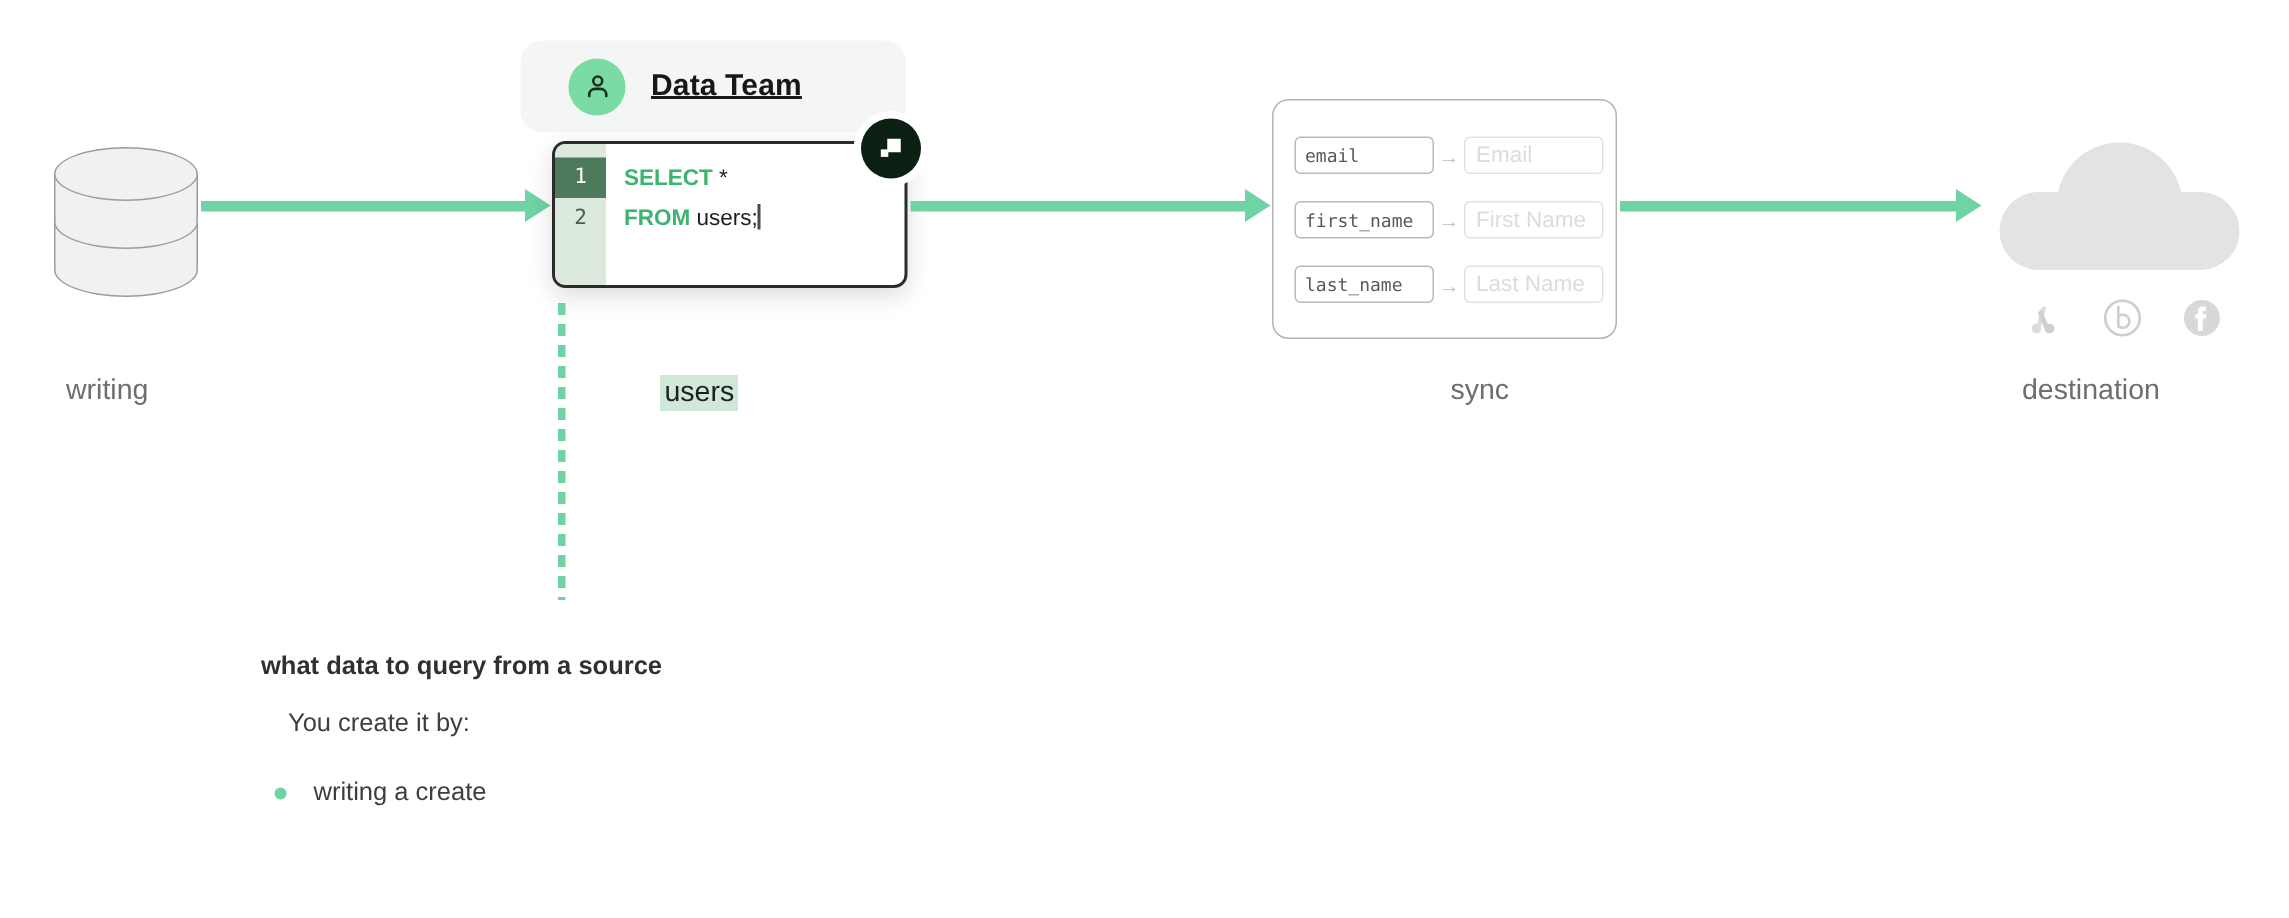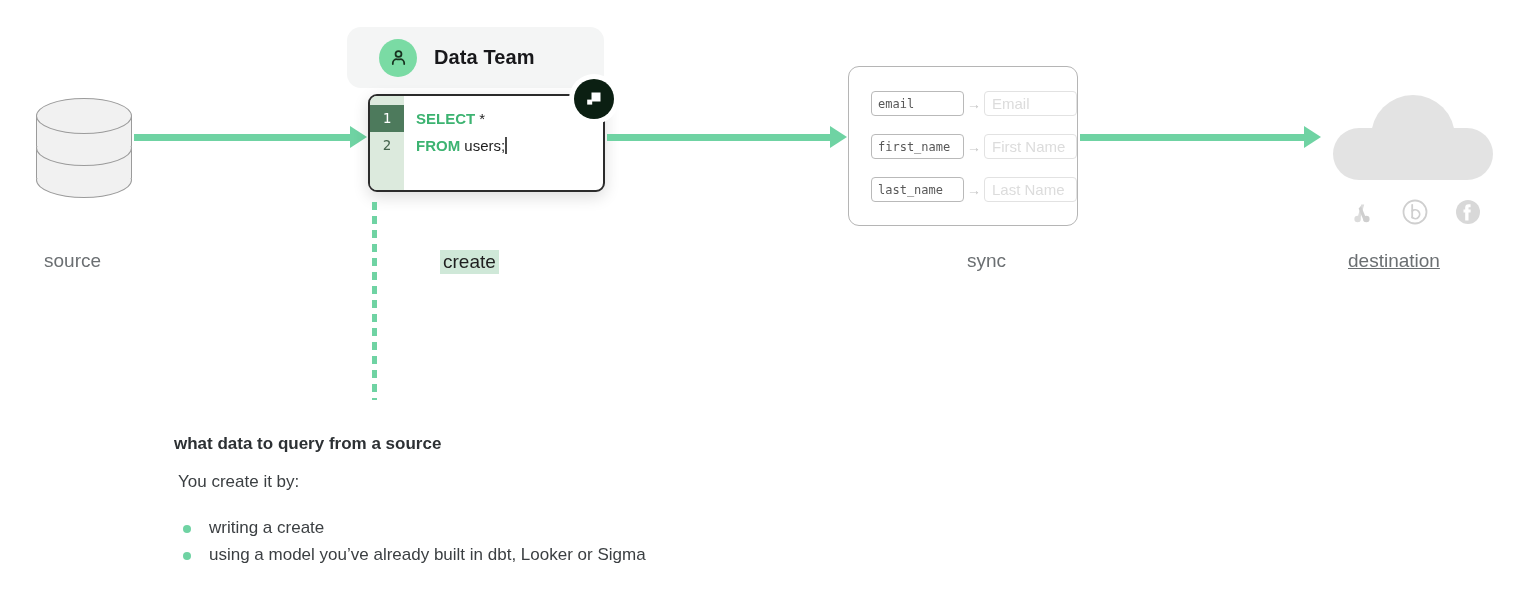--- a/index.html
+++ b/index.html
@@ -89,20 +89,21 @@
     align-items: center;
     justify-content: center;
     flex: none;
   }
   #data-team-label {
     margin-left: 17px;
     font-size: 20px;
     font-weight: 600;
     color: #18181b;
     letter-spacing: .1px;
+    text-decoration: underline;
   }
 
   
   #code-editor {
     left: 368px;
     top: 94px;
     width: 237px;
     height: 98px;
     background: #ffffff;
     border: 2px solid #2b2b2b;
@@ -189,21 +190,20 @@
     background: #ffffff;
     box-sizing: border-box;
     padding: 22px 0 0 0;
   }
   .map-row {
     display: flex;
     align-items: center;
     height: 29px;
     margin-bottom: 14px;
     padding-left: 14px;
-    justify-content: flex-end;
   }
   .map-field {
     width: 93px;
     height: 25px;
     box-sizing: border-box;
     border: 1.3px solid #b9b9b9;
     border-radius: 4px;
     display: flex;
     align-items: center;
     padding-left: 6px;
@@ -276,26 +276,26 @@
     background: #cfe8d8;
     padding: 1px 3px;
   }
 
   
   #desc-block { left: 174px; top: 434px; width: 760px; }
   #desc-title {
     font-size: 17px;
     font-weight: bold;
     color: #2d3134;
-    margin: 0 0 18px 0;
+    margin: 0 0 5px 0;
   }
   #desc-sub {
     font-size: 17px;
     color: #3b3f42;
-    margin: 4px;
+    margin: 18px;
   }
   #desc-list {
     list-style: none;
     margin: 22px 0 0 0;
     padding: 0;
   }
   #desc-list li {
     font-size: 17px;
     color: #3b3f42;
     line-height: 27px;
@@ -411,27 +411,26 @@
       </svg>
     </span>
     <span>
       <svg width="34" height="34" viewBox="0 0 34 34">
         <circle cx="17" cy="17" r="12" fill="#d8d8d8"></circle>
         <path d="M19.6 17.4h-2.1v8.2h-3.3v-8.2h-1.7v-2.9h1.7v-1.9c0-2.1 1-3.3 3.4-3.3h2v2.9h-1.3c-.7 0-.8.3-.8.9v1.4h2.2z" fill="#ffffff"></path>
       </svg>
     </span>
   </div>
 
-  <div class="stage-label" style="left:44px; top:250px;">source</div>
-  <div class="stage-label highlight" style="left:440px; top:250px;">create</div>
+  <div class="stage-label" style="left:44px; top:250px;">writing</div>
+  <div class="stage-label highlight" style="left:440px; top:250px;">users</div>
   <div class="stage-label" style="left:967px; top:250px;">sync</div>
-  <div class="stage-label" style="left:1348px; top:250px;text-decoration:underline;">destination</div>
+  <div class="stage-label" style="left:1348px; top:250px;">destination</div>
 
   <div class="abs" id="desc-block">
     <p id="desc-title">what data to query from a source</p>
     <p id="desc-sub">You create it by:</p>
     <ul id="desc-list">
       <li>writing a create</li>
-      <li>using a model you’ve already built in dbt, Looker or Sigma</li>
     </ul>
   </div>
 
 </div>
 
 </body></html>

